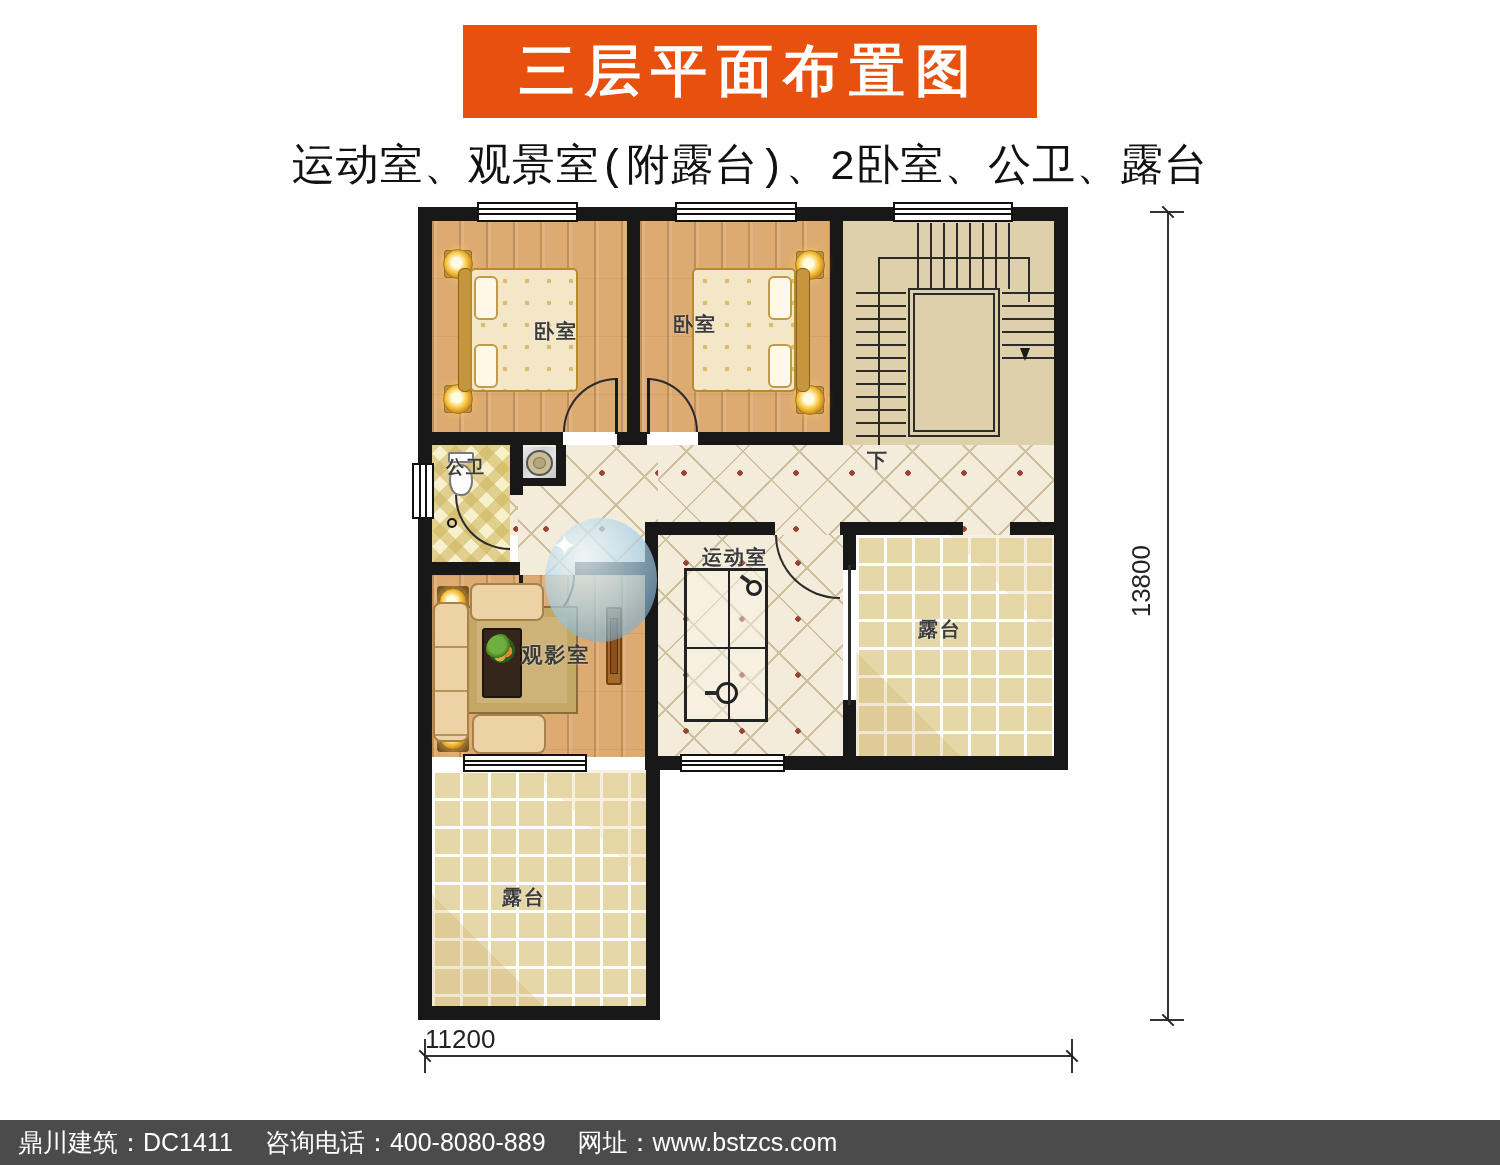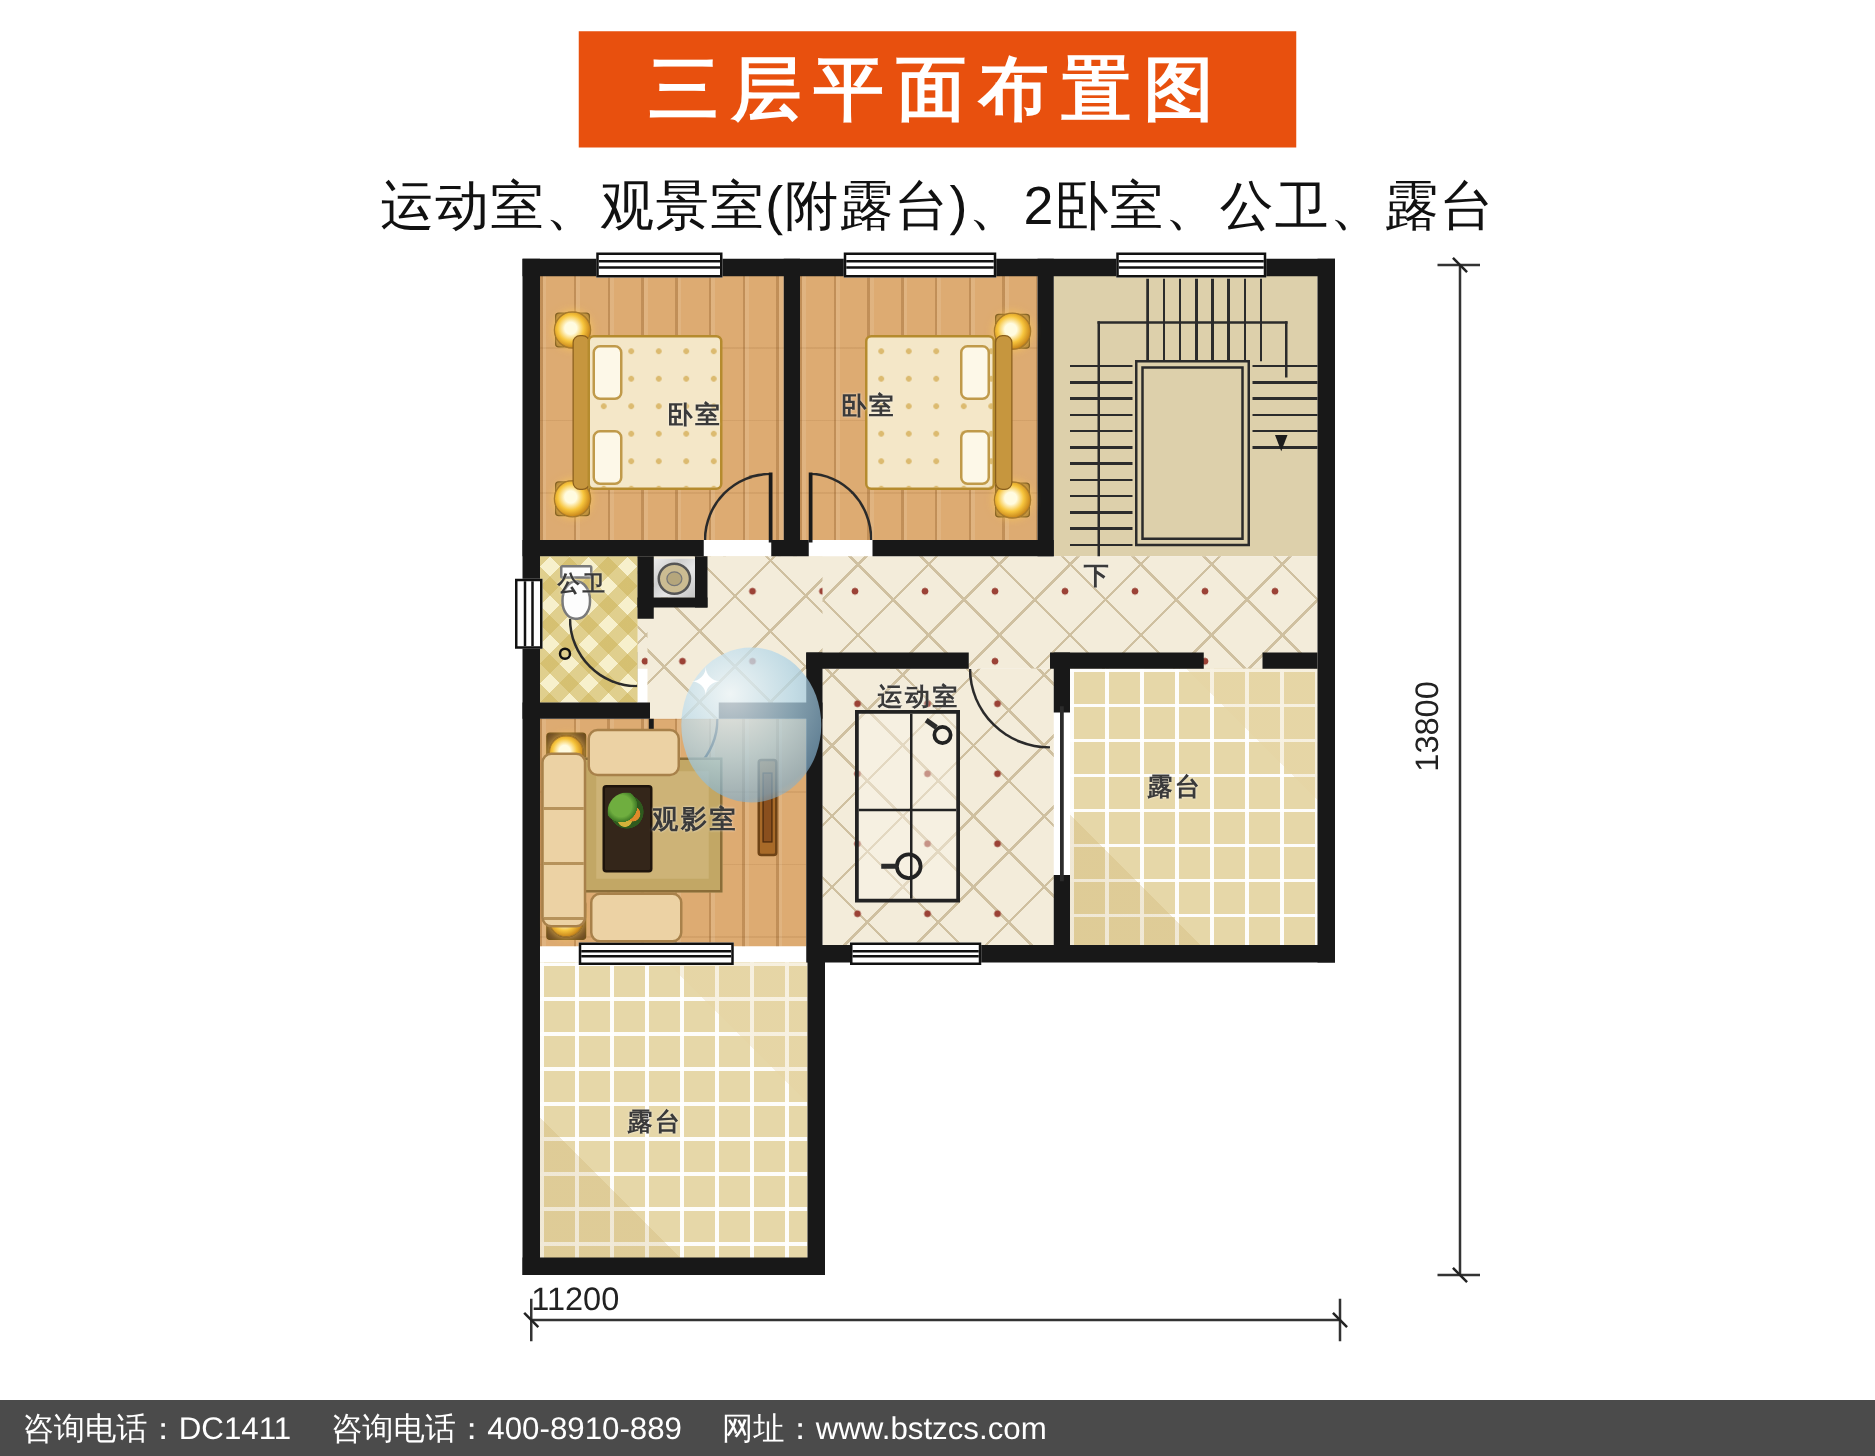--- a/index.html
+++ b/index.html
@@ -5,21 +5,21 @@
   * { margin:0; padding:0; box-sizing:border-box; }
   body { background:#ffffff; font-family:"Liberation Sans", sans-serif; }
   .page { position:relative; width:1500px; height:1165px; background:#fff; overflow:hidden; }
 
   
   .banner { position:absolute; left:463px; top:25px; width:574px; height:93px;
             background:#e8500e; display:flex; align-items:center; justify-content:center; }
   .banner-title { color:#fff; font-size:56px; font-weight:bold; letter-spacing:10px;
                   font-family:"Liberation Sans", sans-serif; }
   .subtitle { position:absolute; left:0; top:136px; width:1500px; text-align:center;
-              font-size:43px; color:#111; font-family:Liberation Sans, sans-serif; letter-spacing:1px; }
+              font-size:43px; color:#111; font-family:Liberation Mono, monospace; letter-spacing:1px; }
 
   
   .wall { position:absolute; background:#181818; }
   .win-h { position:absolute; background:#fff; border:2px solid #111;
            background-image:linear-gradient(#111,#111),linear-gradient(#111,#111);
            background-repeat:no-repeat; background-size:100% 2px;
            background-position:0 32%,0 66%; }
   .win-v { position:absolute; background:#fff; border:2px solid #111;
            background-image:linear-gradient(#111,#111),linear-gradient(#111,#111);
            background-repeat:no-repeat; background-size:2px 100%;
@@ -253,18 +253,18 @@
   <div class="dim-tick" style="left:424px;top:1039px;width:2px;height:34px;"></div>
   <div class="dim-tick" style="left:1071px;top:1039px;width:2px;height:34px;"></div>
   <div class="dim-slash" style="left:417px;top:1055px;"></div>
   <div class="dim-slash" style="left:1064px;top:1055px;"></div>
   <div class="dim-label" style="left:425px;top:1024px;width:647px;text-align:left;">11200</div>
 
   <div class="wm-circle"></div>
   <div class="wm-sparkle">✦</div>
 
   <div class="footer">
-    <span>咨询电话：DC1411</span>
-    <span>咨询电话：400-8910-889</span>
+    <span>鼎川建筑：DC1411</span>
+    <span>咨询电话：400-8080-889</span>
     <span>网址：www.bstzcs.com</span>
   </div>
 
 </div>
 
 </body></html>

